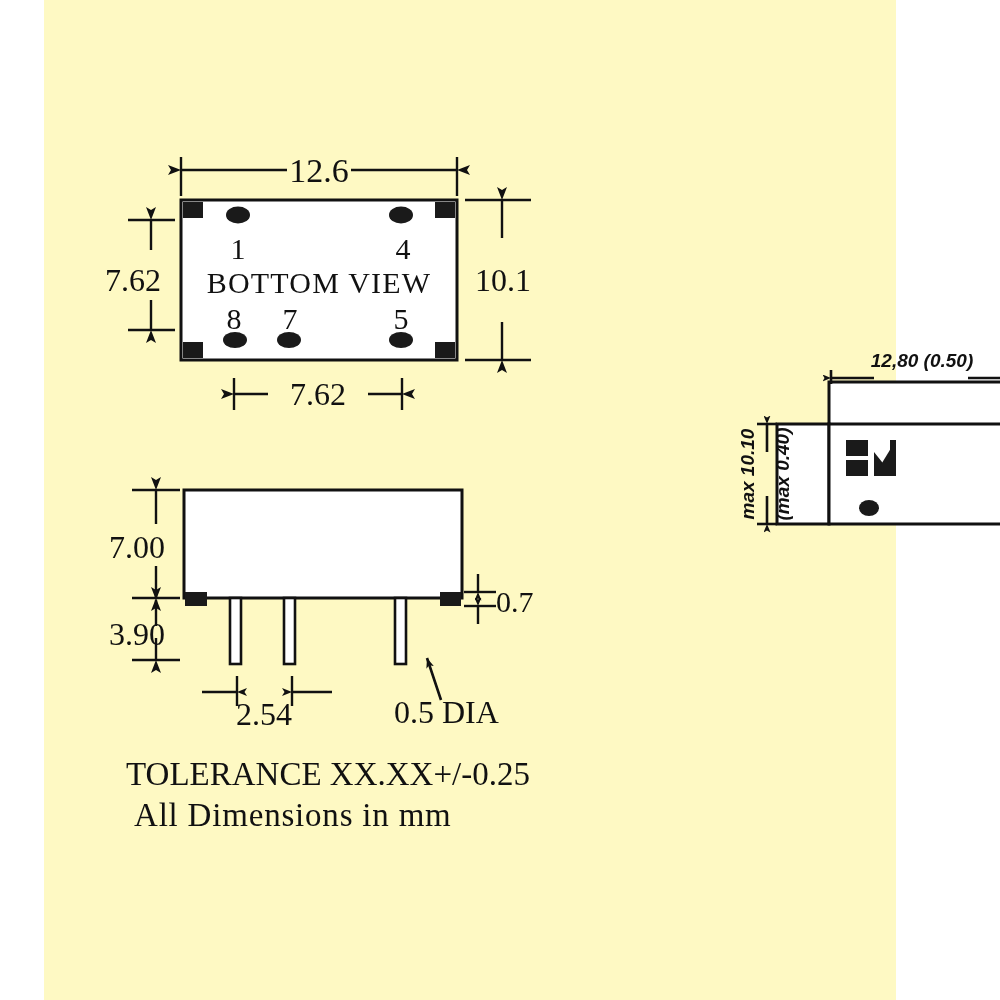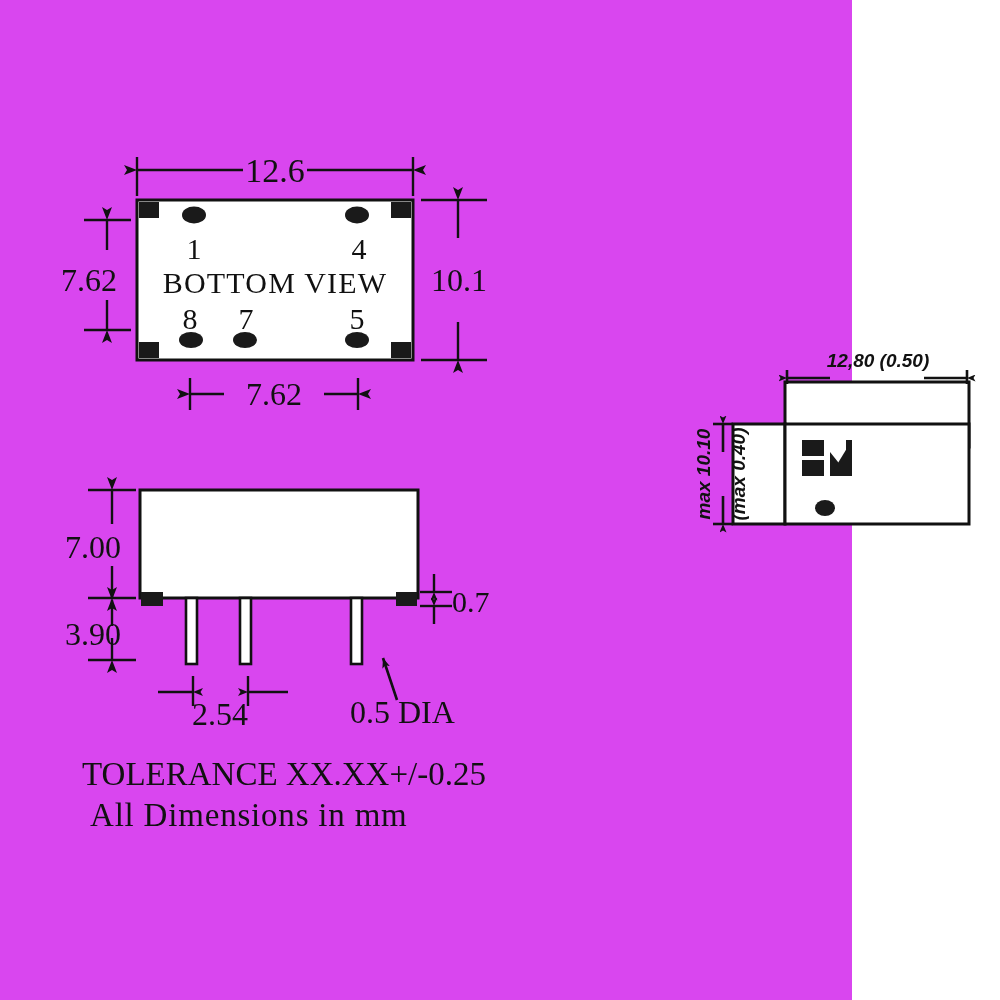--- a/index.html
+++ b/index.html
@@ -11,21 +11,22 @@
     width: 1000px;
     height: 1000px;
     font-family: "Liberation Serif", serif;
     color: #1a1a1a;
     overflow: hidden;
   }
   #sheet {
     position: relative;
     width: 852px;
     height: 1000px;
-    background: #d946ef;
+    background: #fef9c3;
+    margin-left: 44px;
   }
   #drawing-svg {
     position: absolute;
     left: 0;
     top: 0;
     width: 1000px;
     height: 1000px;
     display: block;
   }
   .dim-text {

